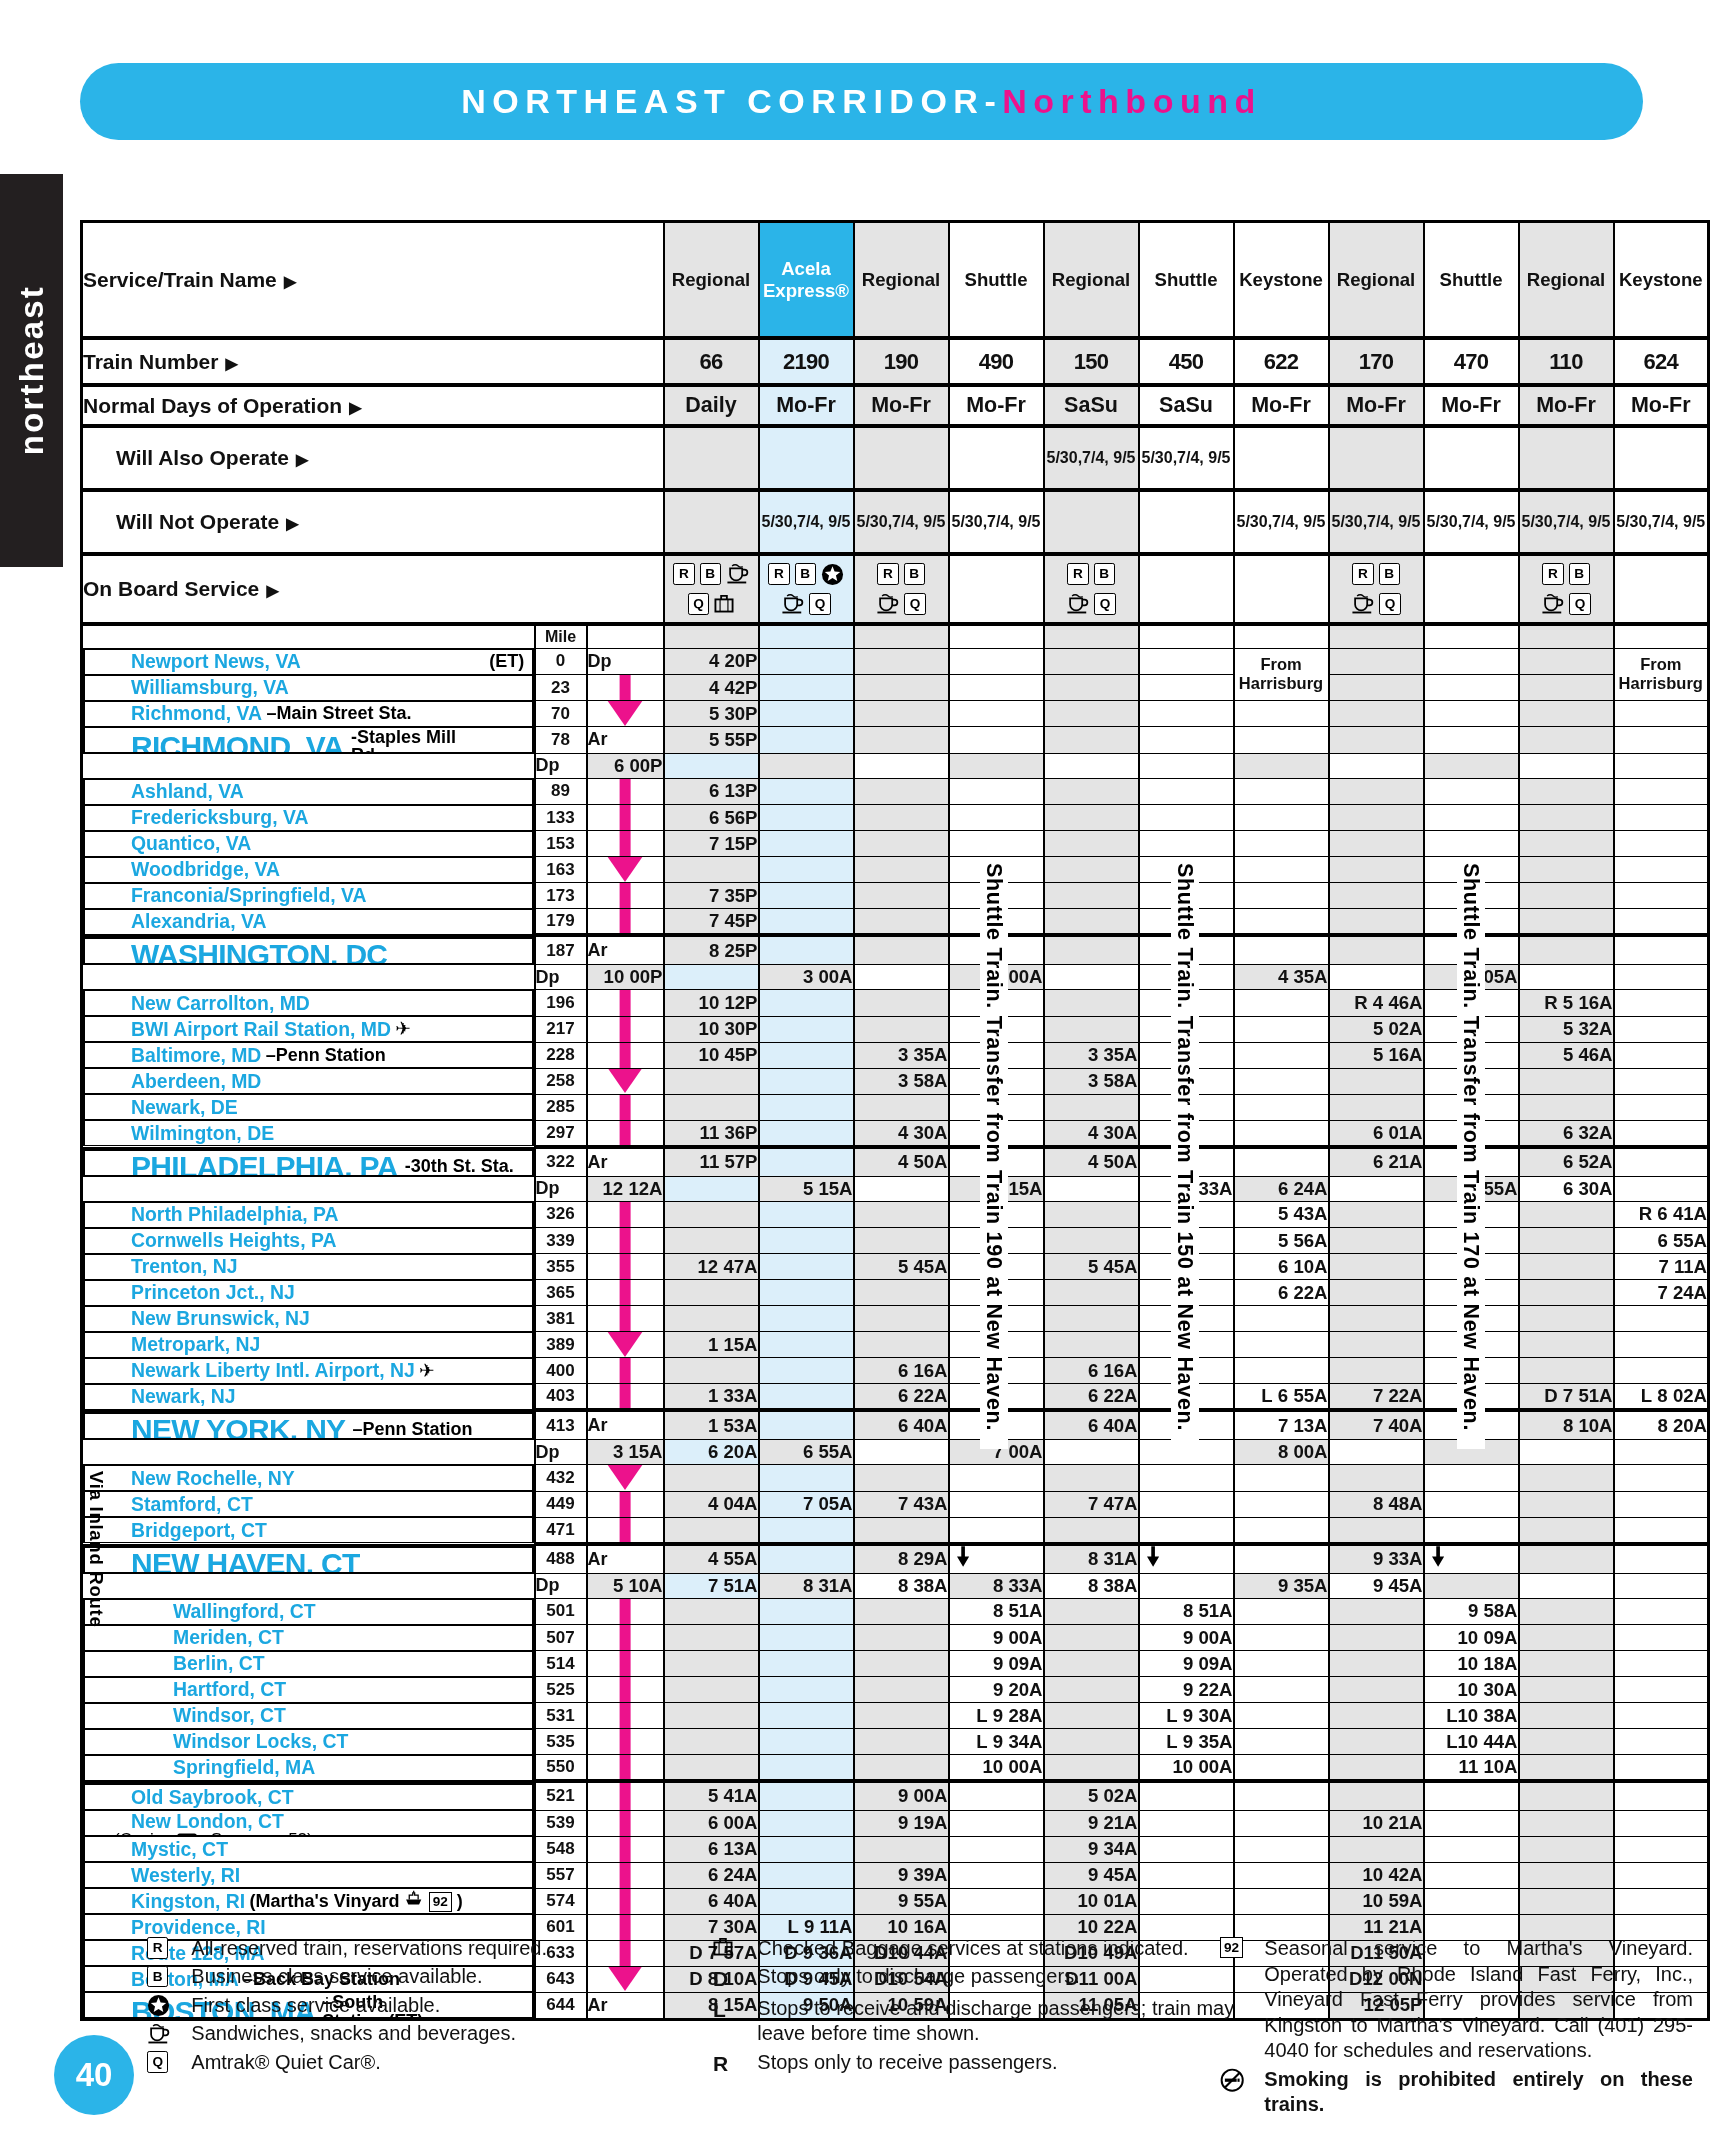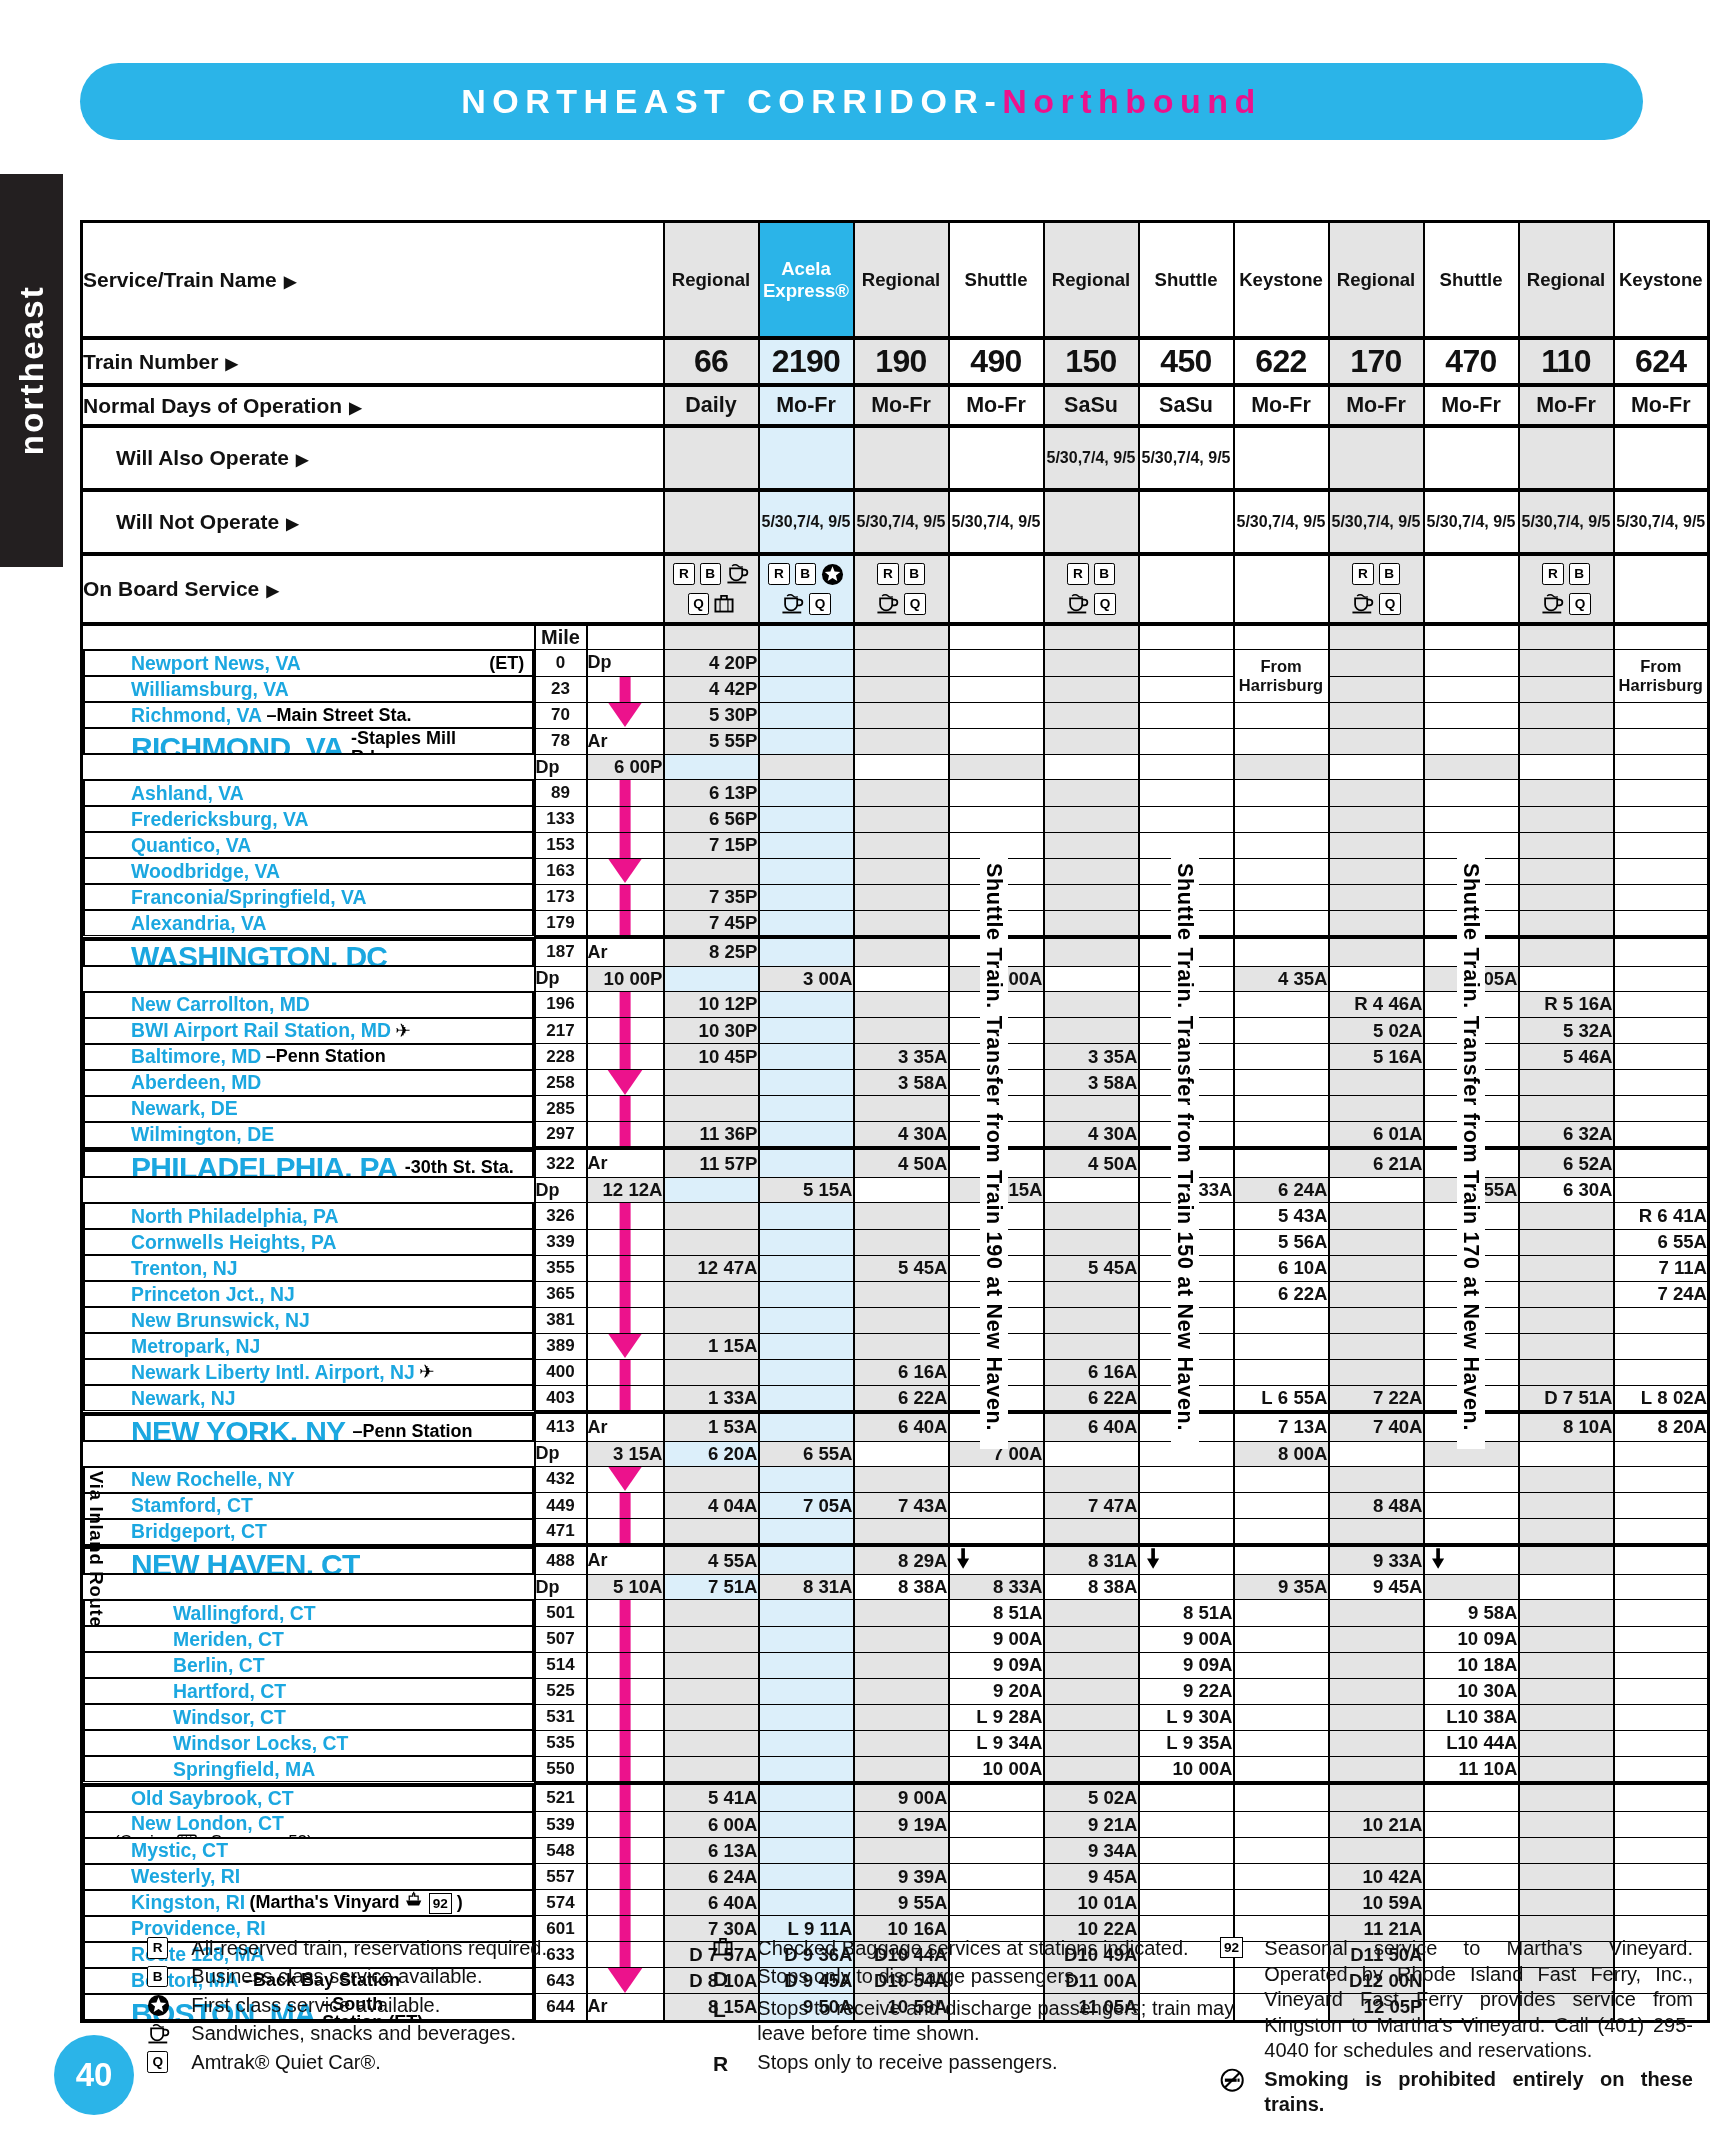--- a/index.html
+++ b/index.html
@@ -41,26 +41,26 @@
   .hl{text-align:left;padding-left:10px;font-size:21px;font-weight:700;}
   .hl.ind{padding-left:33px;}
   .tri::after{content:"▶";font-size:16px;margin-left:7.2px;}
   tr.r-svc td{height:113px;}
   tr.r-num td{height:43px;margin-top:48px;}
   tr.r-days td{height:37px;}
   tr.r-also td,tr.r-not td{height:60px;}
   tr.r-ob td{height:66px;}
   tr.r-mile td{height:21.5px;border-top-width:4.3px;}
   .svc{font-size:18.6px;font-weight:700;text-align:center;line-height:1.15;}
-  .num{font-size:32px;font-weight:700;text-align:center;letter-spacing:-0.7px;}
+  .num{font-size:22px;font-weight:700;text-align:center;letter-spacing:-0.7px;}
   .days{font-size:21.5px;font-weight:700;text-align:center;}
   .dts{font-size:16px;font-weight:700;text-align:center;line-height:1.2;padding:0 4.3px;}
   .ob{text-align:center;}
   .obr{display:flex;justify-content:center;align-items:center;gap:5px;height:30px;}
-  .mile-h{font-size:20px;font-weight:700;text-align:center;}
+  .mile-h{font-size:16px;font-weight:700;text-align:center;}
 
   .srow td{height:24px;}
   .lbl{display:flex;align-items:center;flex-wrap:wrap;text-align:left;padding-left:11.5px;line-height:1.05;}
   .lbl .sname{color:var(--c-blue);font-weight:700;font-size:19.4px;white-space:nowrap;margin-left:46px;}
   .lbl .ssub{color:#000;font-weight:700;font-size:18px;margin-left:4.3px;}
   .lbl .ssub.wrapn{max-width:122px;white-space:normal;margin-left:7.2px;}
   .lbl .subr{margin-left:auto;padding-right:7.2px;}
   .lbl .note{width:100%;padding-left:29px;font-size:17px;font-weight:400;color:#000;display:flex;align-items:center;gap:4.3px;}
   .lbl.big .sname{font-size:30px;letter-spacing:-0.7px;}
   .lbl.inland{padding-left:42px;}

